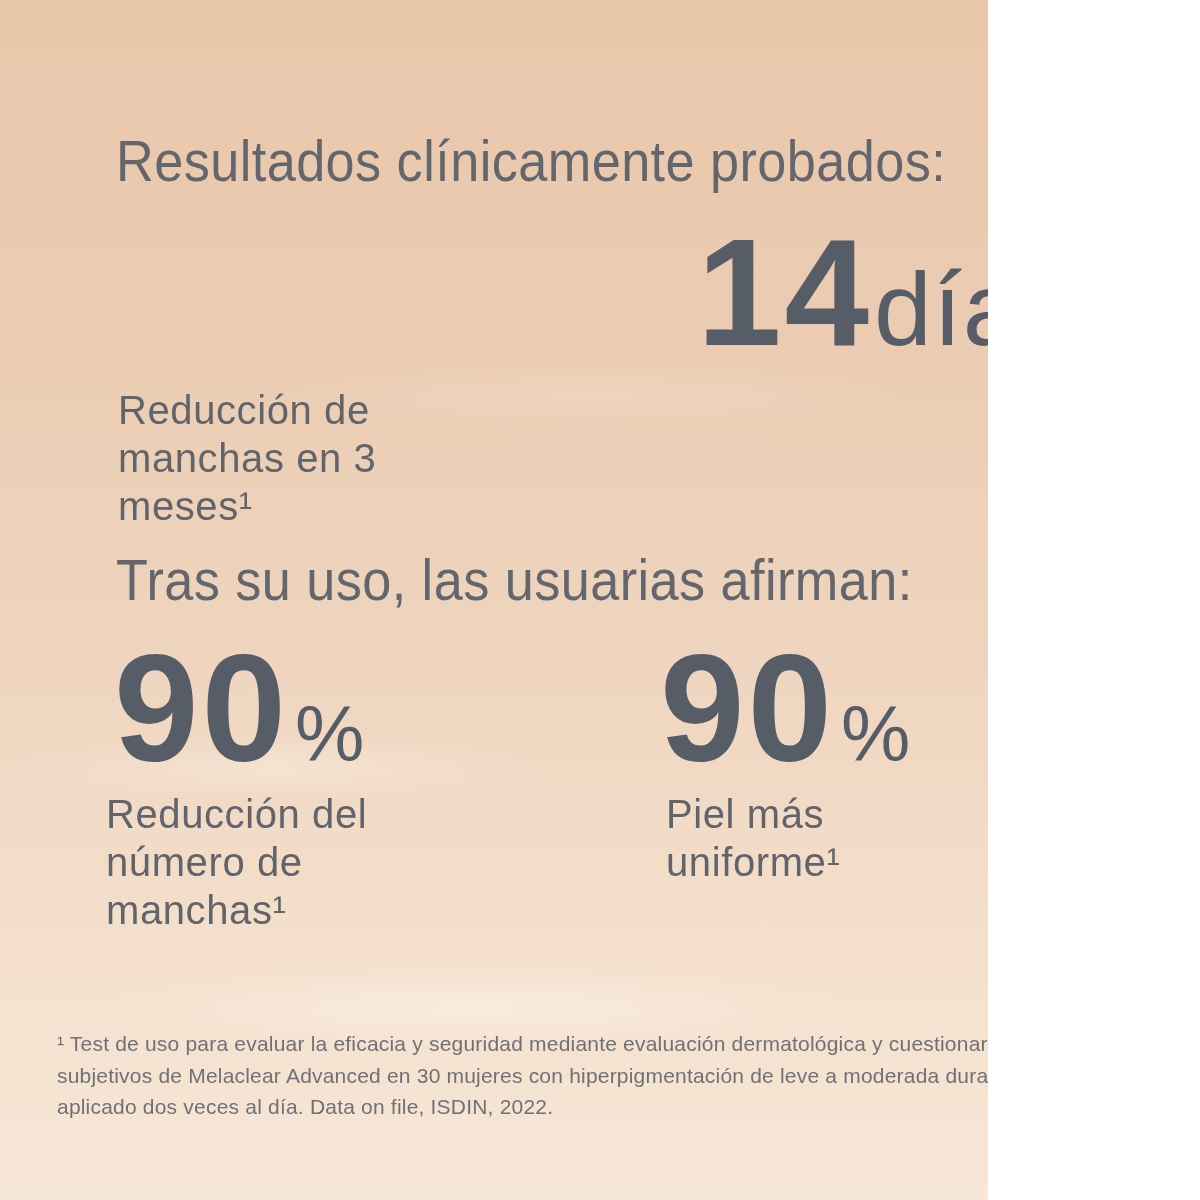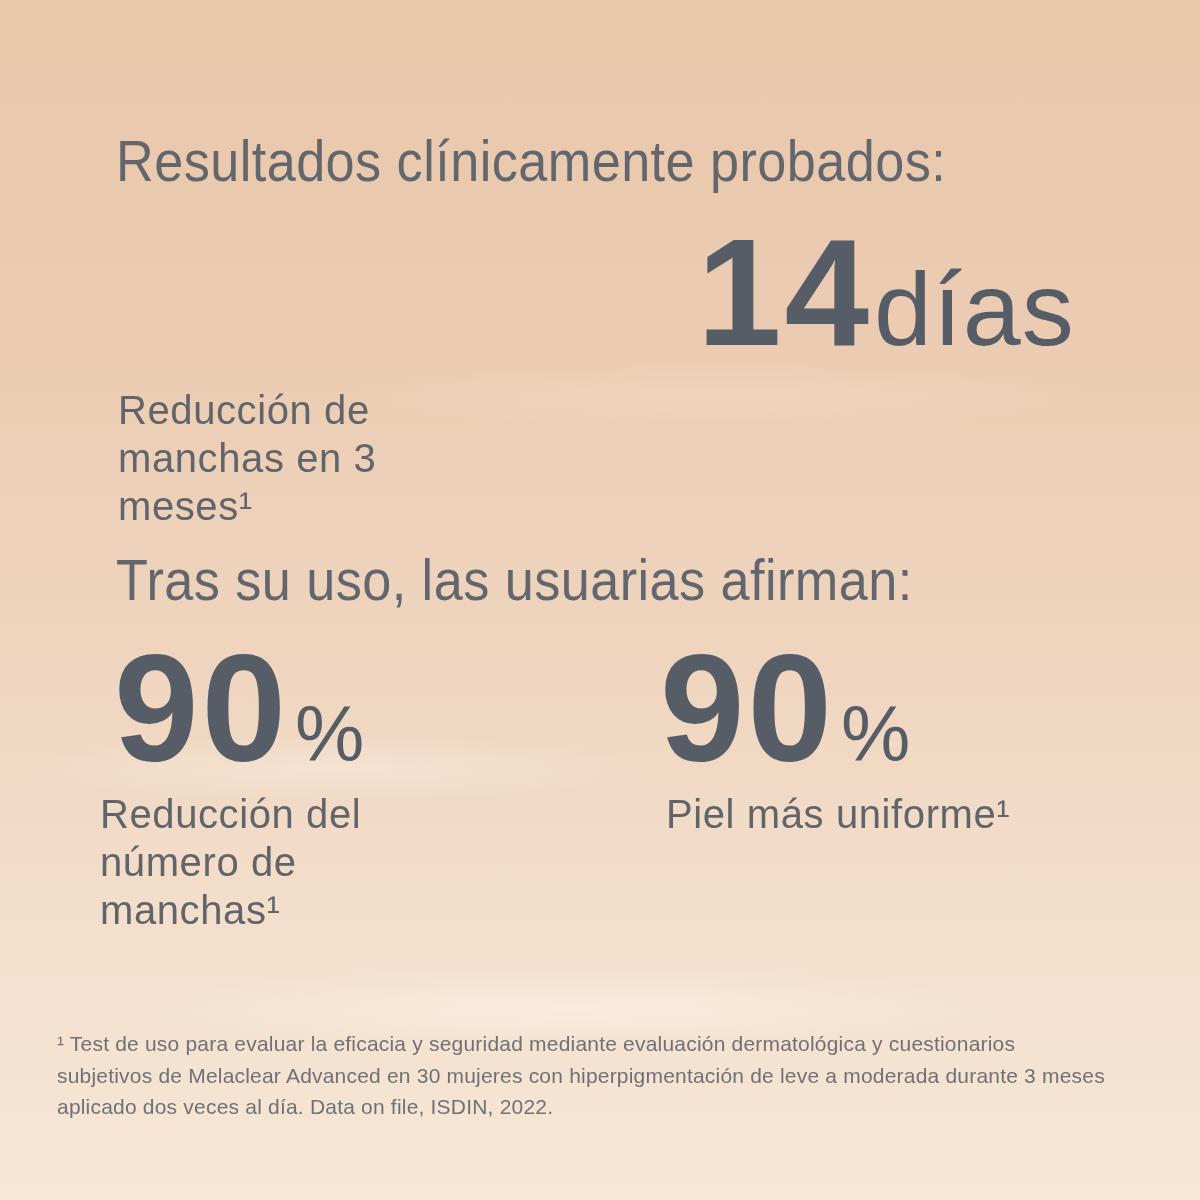--- a/index.html
+++ b/index.html
@@ -1,21 +1,21 @@
 <!DOCTYPE html>
 <html><head>
 <meta charset="utf-8">
 <style>
   html, body {
     margin: 0;
     padding: 0;
   }
   .canvas {
     position: relative;
-    width: 1200px;
+    width: 988px;
     height: 1200px;
     overflow: hidden;
     font-family: "Liberation Sans", sans-serif;
     background:
       radial-gradient(55% 5% at 48% 84%, rgba(255,248,239,0.45), rgba(255,248,239,0) 70%),
       radial-gradient(40% 4% at 28% 64%, rgba(255,249,241,0.30), rgba(255,249,241,0) 70%),
       radial-gradient(45% 4% at 60% 33%, rgba(250,230,212,0.25), rgba(250,230,212,0) 70%),
       linear-gradient(to bottom, #e9c7ab 0%, #ebccb2 28%, #efd5bf 55%, #f4e0cd 80%, #f7e7d7 100%);
   }
   .heading {
@@ -86,21 +86,21 @@
 
   <div class="stat" style="left:697px; top:216px;">
     <span class="num">14</span><span class="unit-word">días</span>
   </div>
 
   <div class="heading" style="left:116px; top:551px;">Tras su uso, las usuarias afirman:</div>
 
   <div class="stat" style="left:114px; top:632px;">
     <span class="num">90</span><span class="unit-symbol">%</span>
   </div>
-  <div class="caption" style="left:100px; top:790px;">Reducción del
+  <div class="caption" style="left:106px; top:790px;">Reducción del
 número de
 manchas¹</div>
 
   <div class="stat" style="left:660px; top:632px;">
     <span class="num">90</span><span class="unit-symbol">%</span>
   </div>
   <div class="caption" style="left:666px; top:790px;">Piel más uniforme¹</div>
 
   <div class="footnote">¹ Test de uso para evaluar la eficacia y seguridad mediante evaluación dermatológica y cuestionarios subjetivos de Melaclear Advanced en 30 mujeres con hiperpigmentación de leve a moderada durante 3 meses aplicado dos veces al día. Data on file, ISDIN, 2022.</div>
 

